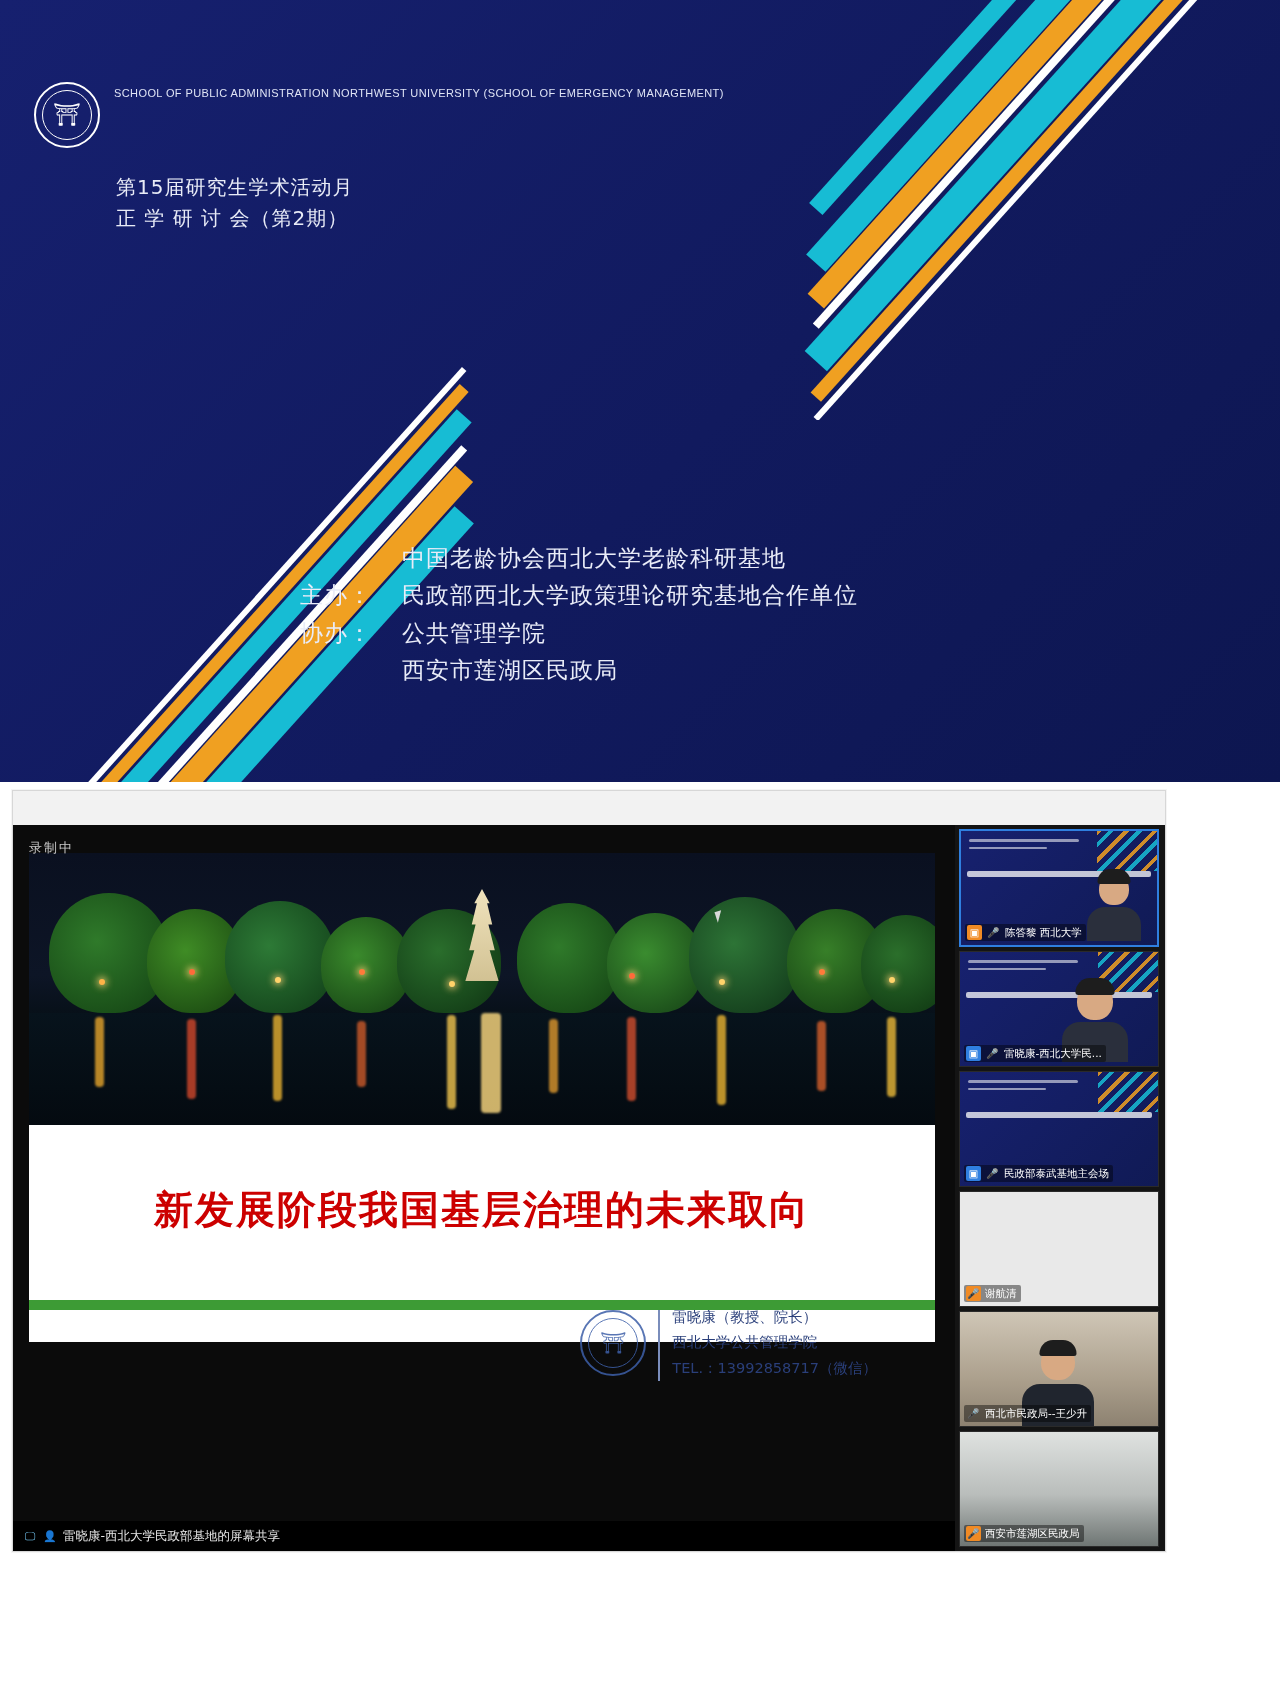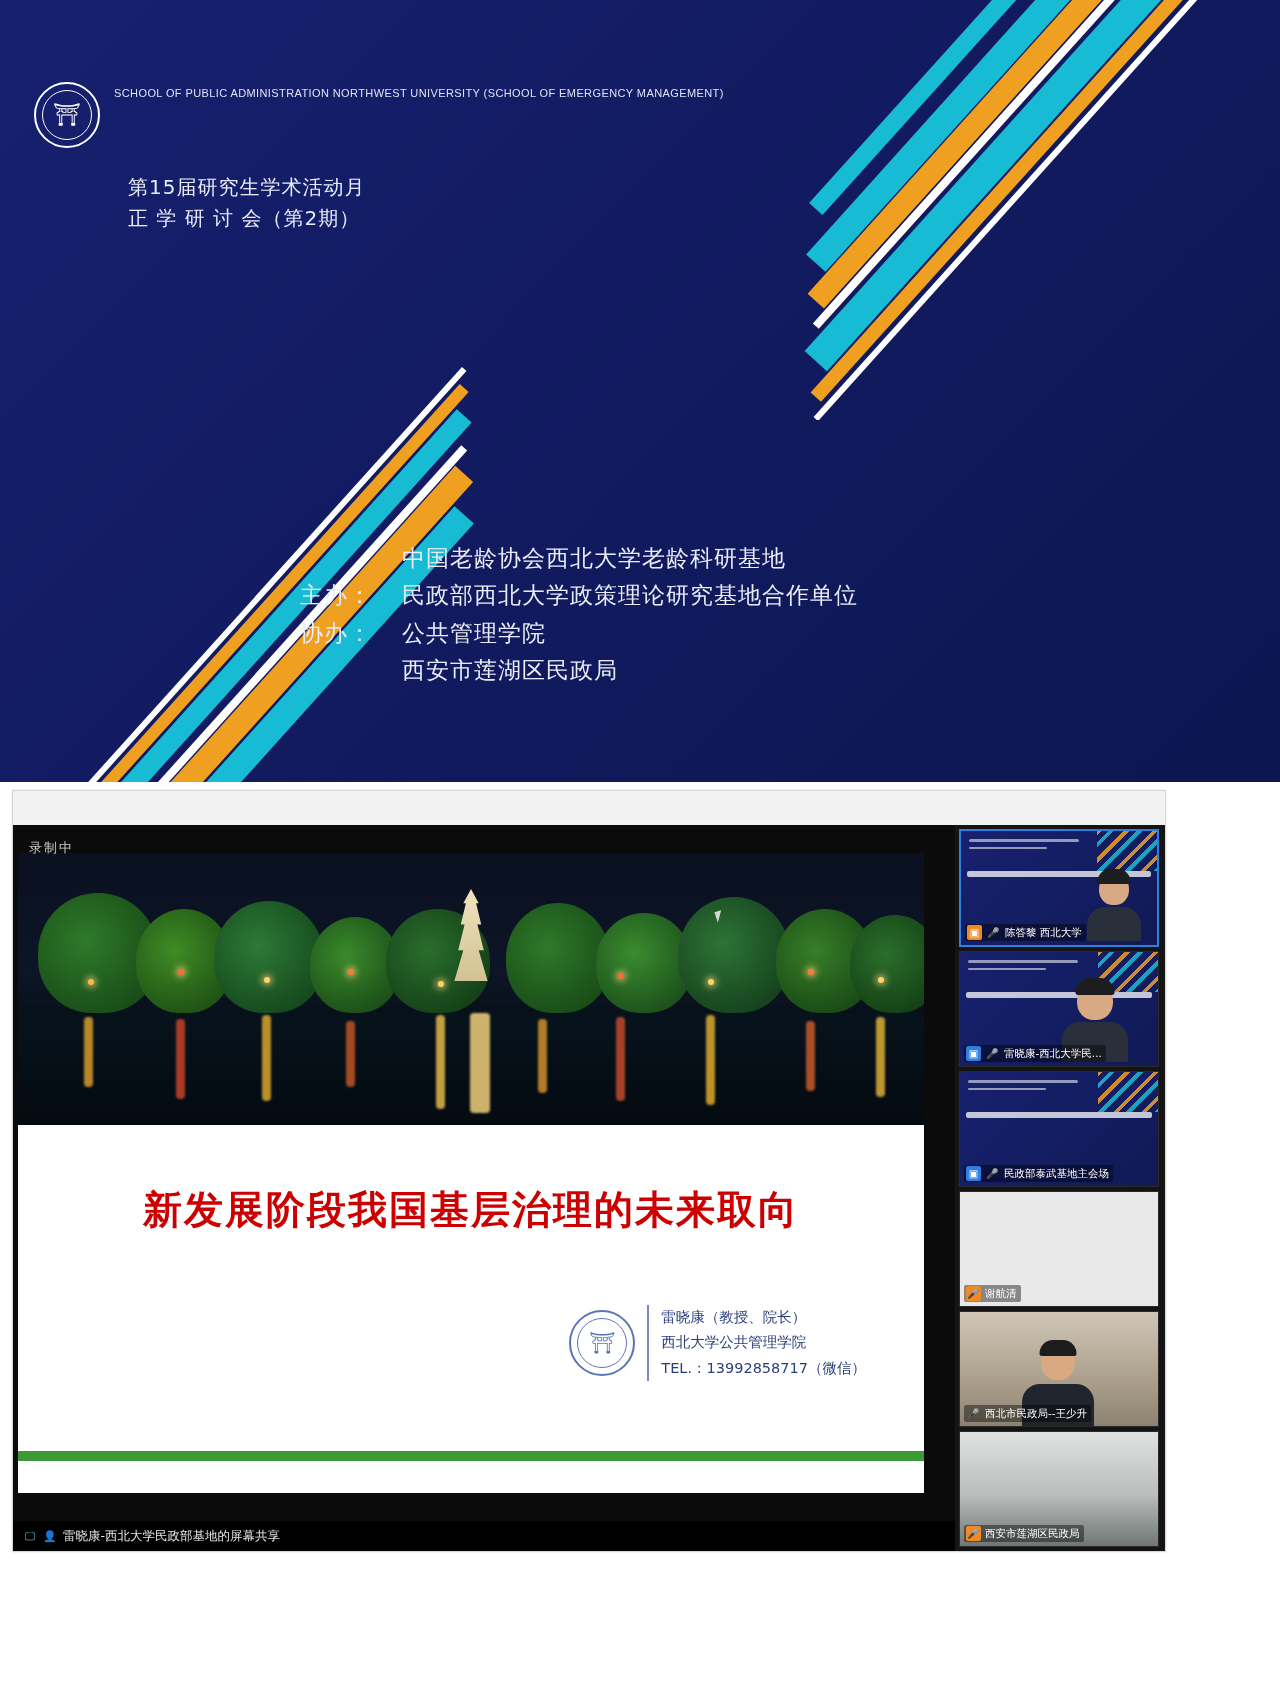--- a/index.html
+++ b/index.html
@@ -93,21 +93,21 @@
   .logo-text-en {
     color: #dfe4f5;
     font-size: 11px;
     letter-spacing: 0.4px;
     margin-top: 5px;
     white-space: nowrap;
     font-family: "Liberation Sans", sans-serif;
   }
   .poster-sub {
     position: absolute;
-    left: 128px;
+    left: 116px;
     top: 172px;
     color: #e8ebf7;
     font-size: 20px;
     line-height: 1.55;
     letter-spacing: 1px;
     font-family: "DejaVu Sans", sans-serif;
   }
   .poster-title {
     position: absolute;
     left: 0; right: 0;
@@ -203,23 +203,23 @@
     width: 0; height: 0;
     border-left: 7px solid #d8d8d8;
     border-bottom: 11px solid transparent;
     transform: rotate(-18deg);
     z-index: 5;
   }
 
   
   .shared-slide {
     position: absolute;
-    left: 5px; top: 28px;
+    left: 16px; top: 28px;
     width: 906px;
-    height: 640px;
+    height: 489px;
     background: #ffffff;
   }
   .photo {
     position: relative;
     height: 272px;
     width: 100%;
     overflow: hidden;
     background: #050b14;
   }
   .sky {

